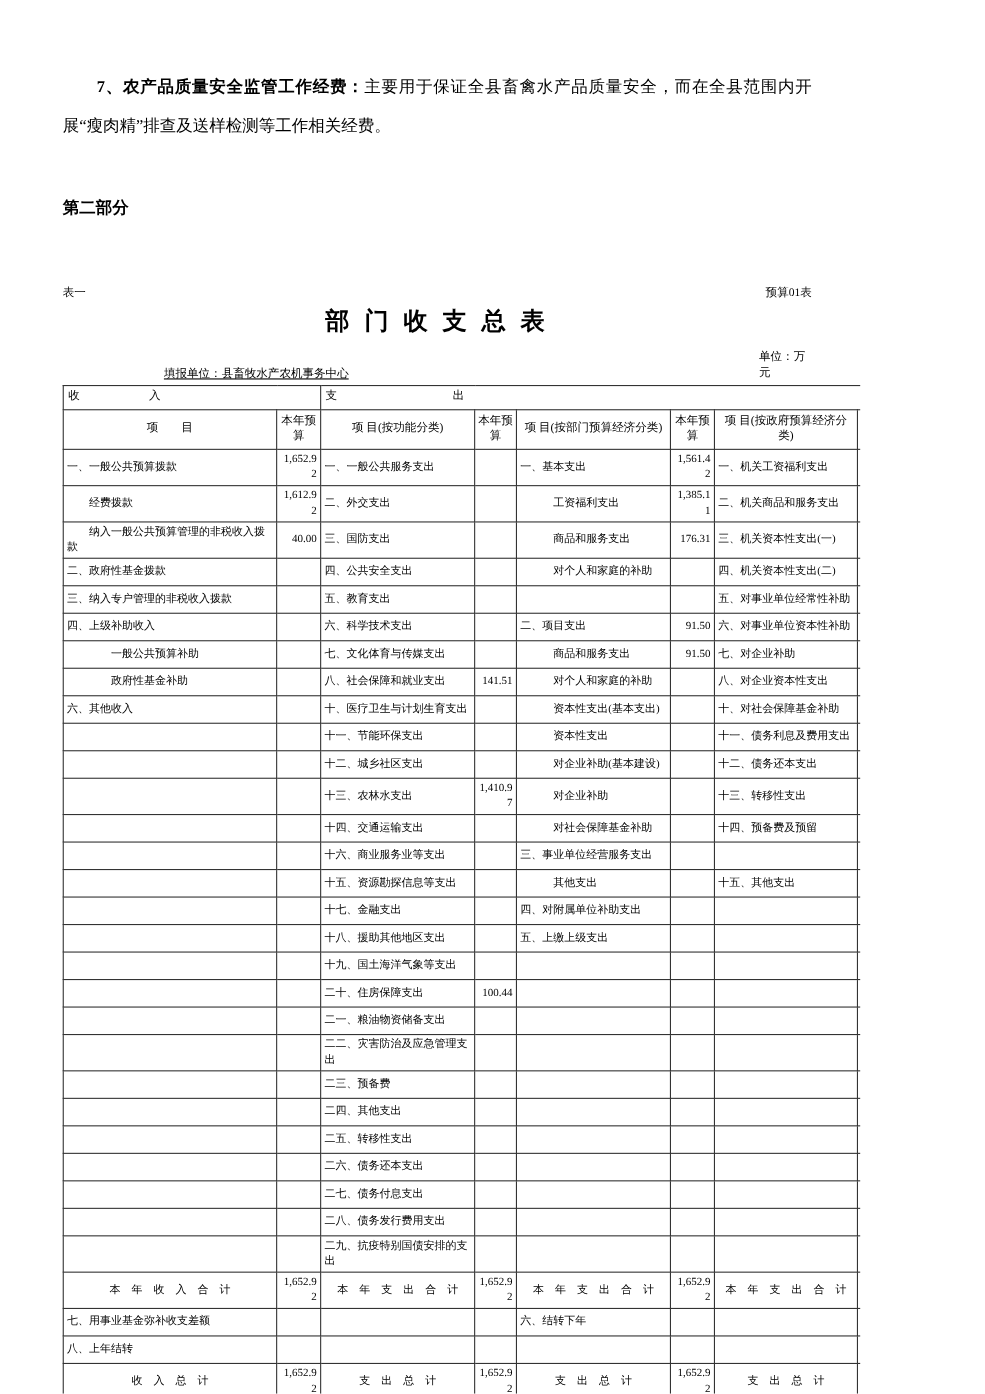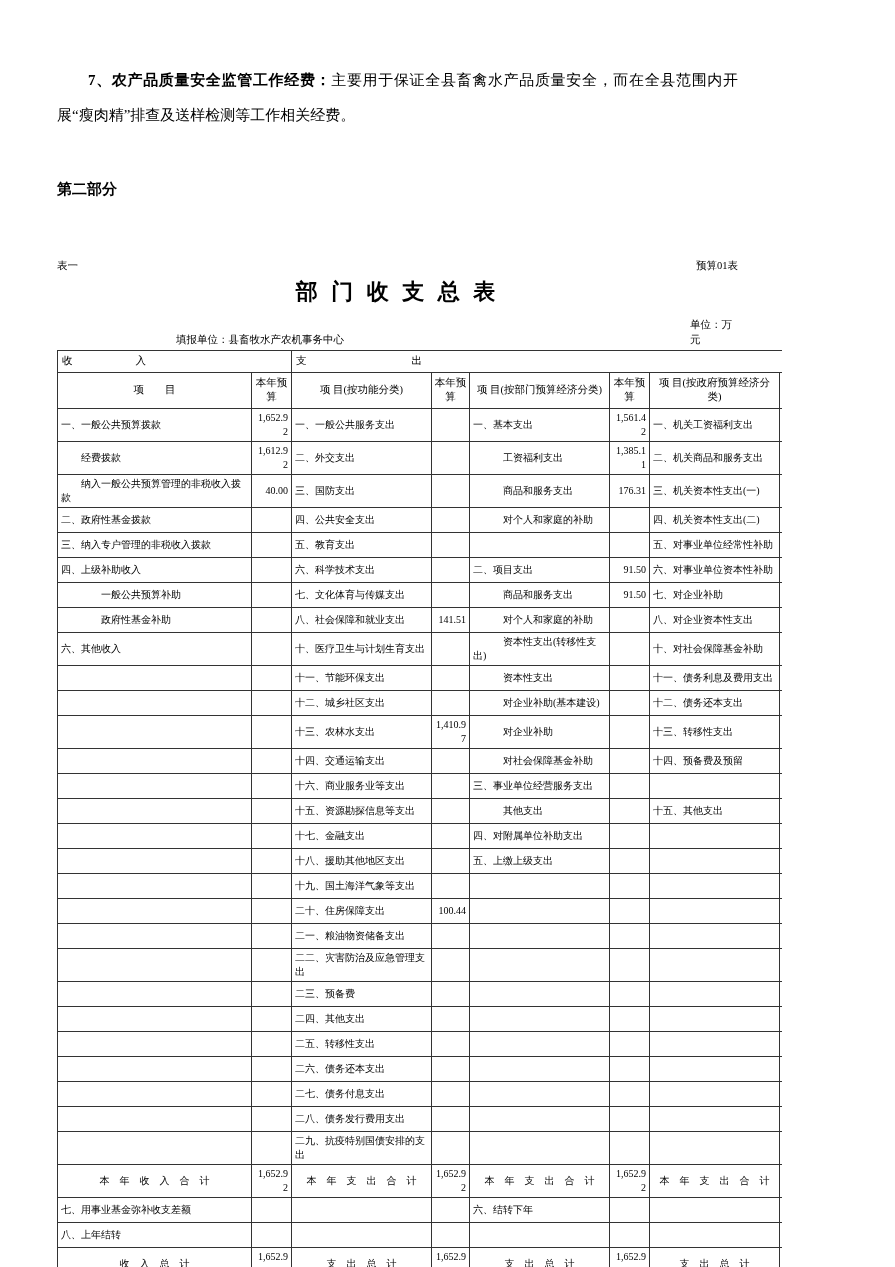--- a/index.html
+++ b/index.html
@@ -10,21 +10,21 @@
     position: relative; overflow: hidden;
   }
   .intro { font-size: 15px; line-height: 35px; text-indent: 31px; text-align: justify; }
   .intro b { font-weight: bold; }
   .section-heading { font-size: 15px; font-weight: bold; margin-top: 47px; }
   .meta-row { display: flex; justify-content: space-between; align-items: flex-end;
     font-size: 10.5px; margin-top: 60px; }
   .table-title { text-align: center; font-size: 22px; font-weight: bold;
     letter-spacing: 4px; margin-top: 4px; }
   .sub-row { display: flex; align-items: flex-end; font-size: 10.5px; margin-top: 10px; }
-  .report-unit { margin-left: 119px; }
+  .report-unit { margin-left: 92px; text-decoration: underline; }
   .unit-label { margin-left: auto; width: 48px; line-height: 15px; }
   table { border-collapse: collapse; table-layout: fixed; width: 794px;
     margin-top: 3px; font-size: 10px; }
   th, td { border: 1px solid #333; vertical-align: middle; line-height: 1.4;
     padding: 2px 3px; overflow: hidden; }
   thead th { font-weight: normal; font-size: 10.5px; text-align: center; padding: 3px 2px; }
   th.group { text-align: left; padding-left: 4px; }
   td { height: 20px; }
   td.item { text-align: left; word-break: break-all; }
   td.num  { text-align: right; word-break: break-all; }
@@ -158,21 +158,21 @@
           <td class="item">　　　对个人和家庭的补助</td>
           <td class="num"></td>
           <td class="item">八、对企业资本性支出</td>
           <td class="num"></td>
         </tr>
         <tr>
           <td class="item">六、其他收入</td>
           <td class="num"></td>
           <td class="item">十、医疗卫生与计划生育支出</td>
           <td class="num"></td>
-          <td class="item">　　　资本性支出(转移性支出)</td>
+          <td class="item">　　　资本性支出(基本支出)</td>
           <td class="num"></td>
           <td class="item">十、对社会保障基金补助</td>
           <td class="num"></td>
         </tr>
         <tr>
           <td class="item"></td>
           <td class="num"></td>
           <td class="item">十一、节能环保支出</td>
           <td class="num"></td>
           <td class="item">　　　资本性支出</td>

